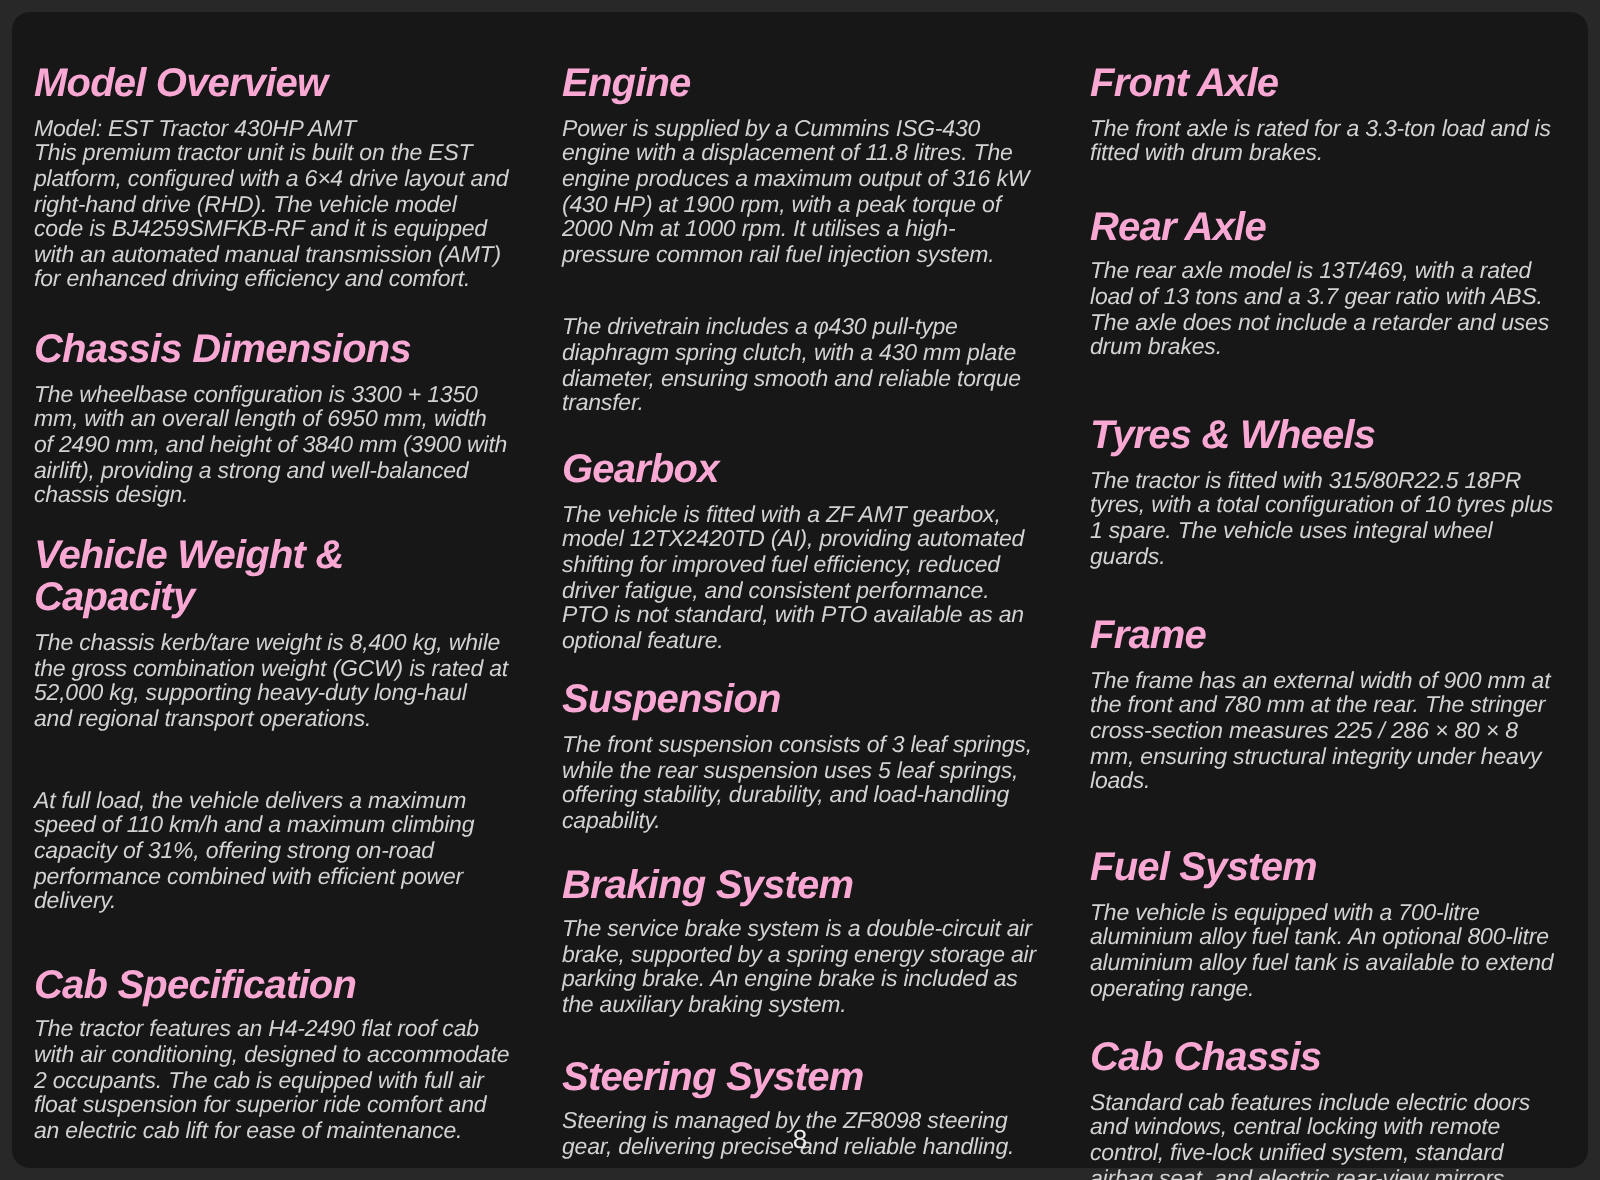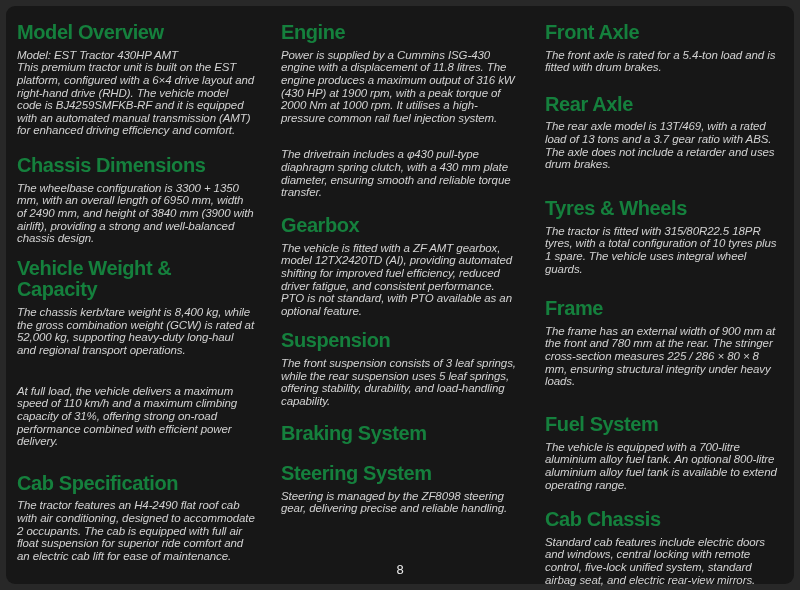--- a/index.html
+++ b/index.html
@@ -23,24 +23,25 @@
     display: grid;
     grid-template-columns: repeat(3, 1fr);
     column-gap: 26px;
     padding: 0 5px;
   }
   .col { min-width: 0; }
   .sec { margin: 0; }
   .h {
     font-size: 20px;
     font-weight: bold;
-    color: #15803d;
+    color: #f9a8d4;
     letter-spacing: -0.4px;
     line-height: 1.08;
-    margin: 0 0 5px 0;
+    margin: 10px 0 5px 0;
+    font-style: italic;
   }
   .p {
     font-size: 11.5px;
     line-height: 1.1;
     letter-spacing: -0.1px;
     color: #d2d2d2;
     margin: 0;
     font-style: italic;
   }
   .page-number {
@@ -91,31 +92,32 @@
       <section class="sec" style="margin-top:16px">
         <h2 class="h">Gearbox</h2>
         <p class="p">The vehicle is fitted with a ZF AMT gearbox, model 12TX2420TD (AI), providing automated shifting for improved fuel efficiency, reduced driver fatigue, and consistent performance. PTO is not standard, with PTO available as an optional feature.</p>
       </section>
       <section class="sec" style="margin-top:13px">
         <h2 class="h">Suspension</h2>
         <p class="p">The front suspension consists of 3 leaf springs, while the rear suspension uses 5 leaf springs, offering stability, durability, and load-handling capability.</p>
       </section>
       <section class="sec" style="margin-top:15px">
         <h2 class="h">Braking System</h2>
+        <p class="p">The service brake system is a double-circuit air brake, supported by a spring energy storage air parking brake. An engine brake is included as the auxiliary braking system.</p>
       </section>
       <section class="sec" style="margin-top:19px">
         <h2 class="h">Steering System</h2>
         <p class="p">Steering is managed by the ZF8098 steering gear, delivering precise and reliable handling.</p>
       </section>
     </div>
 
     <div class="col">
       <section class="sec">
         <h2 class="h">Front Axle</h2>
-        <p class="p">The front axle is rated for a 5.4-ton load and is fitted with drum brakes.</p>
+        <p class="p">The front axle is rated for a 3.3-ton load and is fitted with drum brakes.</p>
       </section>
       <section class="sec" style="margin-top:20px">
         <h2 class="h">Rear Axle</h2>
         <p class="p">The rear axle model is 13T/469, with a rated load of 13 tons and a 3.7 gear ratio with ABS. The axle does not include a retarder and uses drum brakes.</p>
       </section>
       <section class="sec" style="margin-top:27px">
         <h2 class="h">Tyres &amp; Wheels</h2>
         <p class="p">The tractor is fitted with 315/80R22.5 18PR tyres, with a total configuration of 10 tyres plus 1 spare. The vehicle uses integral wheel guards.</p>
       </section>
       <section class="sec" style="margin-top:23px">

